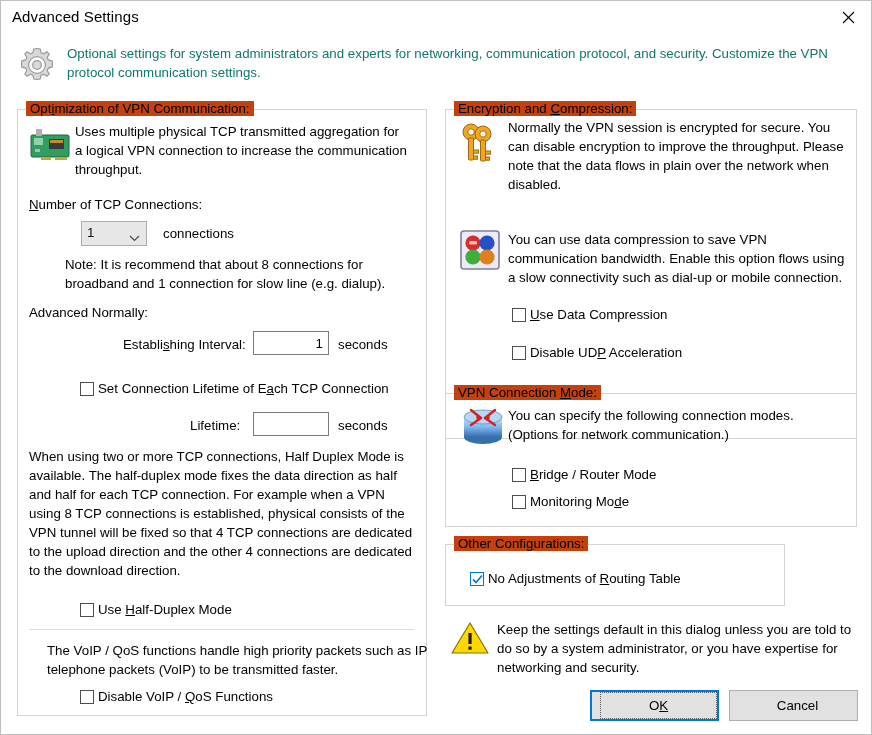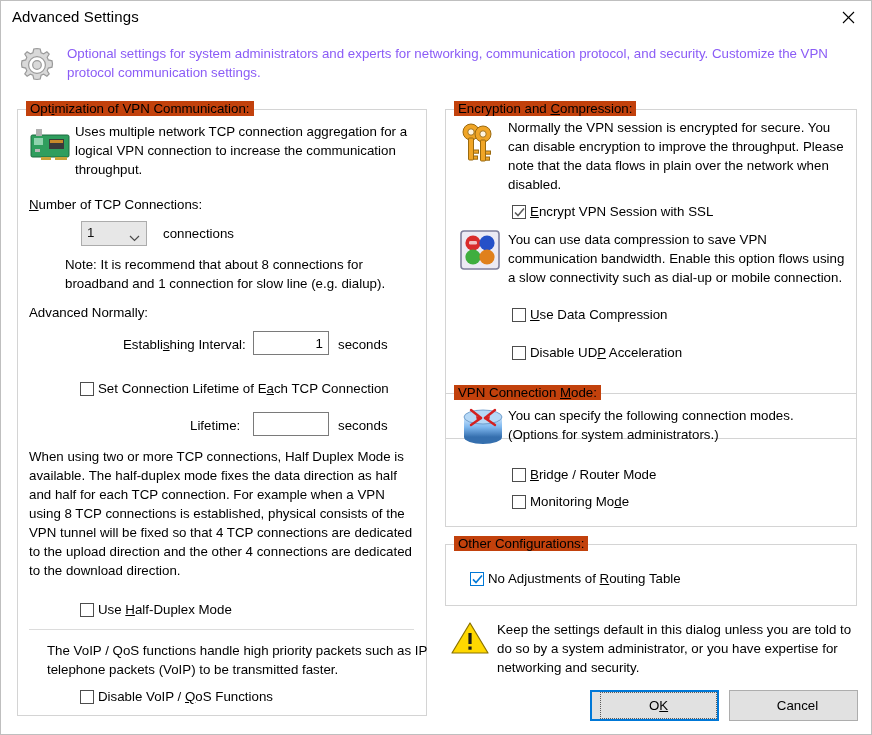--- a/index.html
+++ b/index.html
@@ -34,21 +34,21 @@
   }
   #close-btn svg { display: block; }
 
   
   #header-row {
     position: absolute; left: 14px; top: 40px; width: 845px;
   }
   #gear-icon { position: absolute; left: 1px; top: 3px; width: 42px; height: 42px; }
   #header-text {
     position: absolute; left: 52px; top: 3px; width: 790px;
-    font-size: 13.3px; line-height: 19px; color: #8b5cf6;
+    font-size: 13.3px; line-height: 19px; color: #0f766e;
   }
 
   
   .group {
     position: absolute;
     border: 1px solid #d4d4d4;
   }
   .group > .legend {
     position: absolute; top: -9px; left: 8px;
     background: #c2410c; padding: 0 4px;
@@ -143,21 +143,21 @@
         <rect x="2" y="10" width="38" height="22" rx="1.5" fill="none" stroke="#1c6b3f" stroke-width="1"></rect>
         <rect x="20" y="14" width="15" height="10" fill="#3a3a3a"></rect>
         <rect x="21" y="15" width="13" height="3" fill="#c88a2a"></rect>
         <rect x="5" y="13" width="9" height="7" fill="#8fd3ae"></rect>
         <rect x="6" y="24" width="5" height="3" fill="#b8b8b8"></rect>
         <rect x="7" y="4" width="6" height="7" fill="#b0b0b0"></rect>
         <rect x="12" y="32" width="10" height="3" fill="#c8a43a"></rect>
         <rect x="26" y="32" width="12" height="3" fill="#c8a43a"></rect>
       </svg>
     </div>
-    <div class="body-text" style="position:absolute;left:57px;top:12px;width:335px;">Uses multiple network TCP connection aggregation for a logical VPN connection to increase the communication throughput.</div>
+    <div class="body-text" style="position:absolute;left:57px;top:12px;width:335px;">Uses multiple physical TCP transmitted aggregation for a logical VPN connection to increase the communication throughput.</div>
 
     <div class="label" style="position:absolute;left:11px;top:87px;">
       <u class="acc">N</u>umber of TCP Connections:
     </div>
 
     <div class="combo" style="left:63px; top:111px; position:absolute;">
       <span class="val">1</span>
       <span class="chev">
         <svg width="11" height="7" viewBox="0 0 11 7">
             <polyline points="1,1 5.5,5.5 10,1" fill="none" stroke="#4a4a4a" stroke-width="1.2"></polyline>
@@ -218,28 +218,20 @@
           <rect x="23.5" y="20" width="5" height="21" rx="1"></rect>
           <rect x="28.5" y="31" width="5" height="3.2"></rect>
           <rect x="28.5" y="37" width="4" height="3.2"></rect>
         </g>
         <circle cx="14" cy="12" r="3.2" fill="#fff5e0" stroke="#9a6a10" stroke-width="0.9"></circle>
         <circle cx="26" cy="14" r="3.2" fill="#fff5e0" stroke="#9a6a10" stroke-width="0.9"></circle>
       </svg>
     </div>
     <div class="body-text" style="position:absolute;left:62px;top:8px;width:342px;">Normally the VPN session is encrypted for secure. You can disable encryption to improve the throughput. Please note that the data flows in plain over the network when disabled.</div>
 
-    <div class="cbrow" style="position:absolute;left:66px;top:93px;">
-      <span class="cbox">
-        <svg width="11" height="11" viewBox="0 0 11 11">
-            <polyline points="1,5.4 4,8.6 10,1.6" fill="none" stroke="#5a5a5a" stroke-width="1.5"></polyline>
-          </svg>
-      </span>
-      <span class="cblabel"><u class="acc">E</u>ncrypt VPN Session with SSL</span>
-    </div>
 
     <div style="position:absolute;left:14px;top:120px;width:40px;height:40px;">
       <svg width="40" height="40" viewBox="0 0 40 40">
         <rect x="1" y="1" width="38" height="38" rx="3" fill="#eceaf4" stroke="#7f7f9c" stroke-width="1.6"></rect>
         <circle cx="13" cy="13" r="7.6" fill="#d92b2b"></circle>
         <circle cx="27" cy="13" r="7.6" fill="#2550c8"></circle>
         <circle cx="13" cy="27" r="7.6" fill="#3fae3f"></circle>
         <circle cx="27" cy="27" r="7.6" fill="#e0801c"></circle>
         <rect x="9" y="11" width="8" height="3.6" rx="1.4" fill="#f0c0c0"></rect>
       </svg>
@@ -279,34 +271,34 @@
           <line x1="35" y1="4" x2="25" y2="12"></line>
           <line x1="11" y1="19" x2="21" y2="12"></line>
           <line x1="35" y1="19" x2="25" y2="12"></line>
         </g>
         <g fill="#d42020">
           <polygon points="21,12 16,10 17,15"></polygon>
           <polygon points="25,12 30,10 29,15"></polygon>
         </g>
       </svg>
     </div>
-    <div class="body-text" style="position:absolute;left:62px;top:12px;width:330px;">You can specify the following connection modes. (Options for system administrators.)</div>
+    <div class="body-text" style="position:absolute;left:62px;top:12px;width:330px;">You can specify the following connection modes. (Options for network communication.)</div>
 
     <div class="cbrow" style="position:absolute;left:66px;top:72px;">
       <span class="cbox"></span>
       <span class="cblabel"><u class="acc">B</u>ridge / Router Mode</span>
     </div>
 
     <div class="cbrow" style="position:absolute;left:66px;top:99px;">
       <span class="cbox"></span>
       <span class="cblabel">Monitoring Mo<u class="acc">d</u>e</span>
     </div>
   </div>
 
-  <div class="group" style="left:444px; top:543px; width:412px; height:62px;">
+  <div class="group" style="left:444px; top:543px; width:340px; height:62px;">
     <div class="legend">
       Other Confi<u class="acc">g</u>urations:
     </div>
     <div class="cbrow" style="position:absolute;left:24px;top:25px;">
       <span class="cbox blue">
         <svg width="11" height="11" viewBox="0 0 11 11">
             <polyline points="1,5.4 4,8.6 10,1.6" fill="none" stroke="#0078d7" stroke-width="1.6"></polyline>
           </svg>
       </span>
       <span class="cblabel">No Adjustments of <u class="acc">R</u>outing Table</span>

